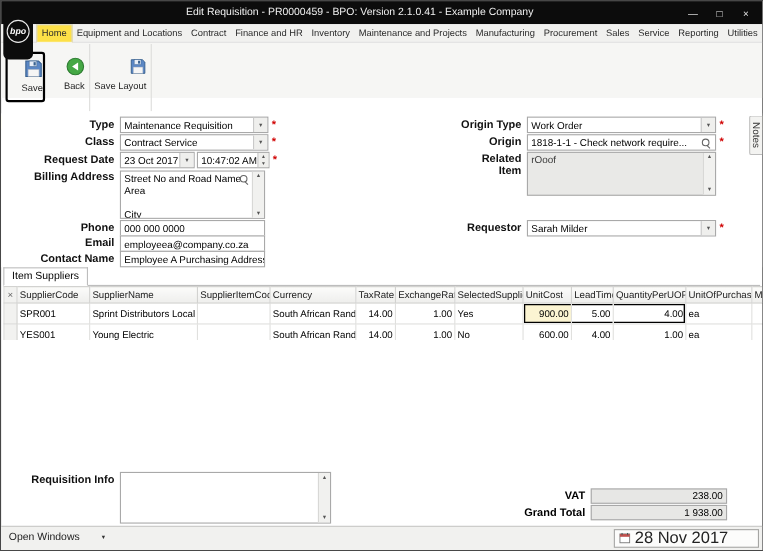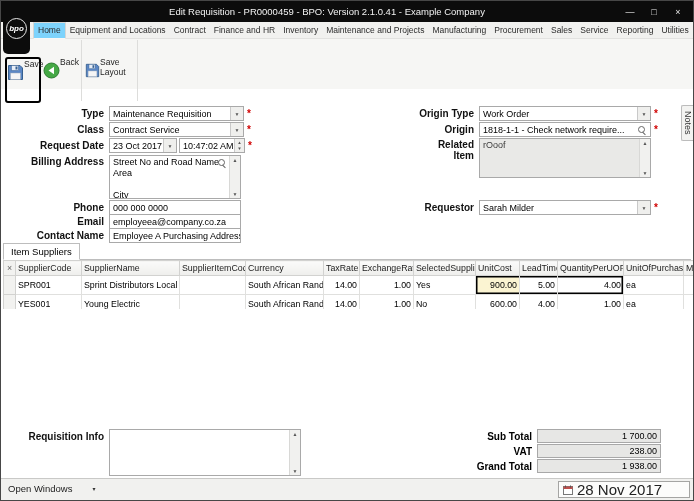--- a/index.html
+++ b/index.html
@@ -11,28 +11,28 @@
   .title-text { position: absolute; left: 40px; right: 80px; top: 0; height: 21px; line-height: 21px; text-align: center; font-size: 9.5px; color: #f2f2f2; white-space: nowrap; overflow: hidden; }
   .win-controls { position: absolute; right: 3px; top: 0; height: 21px; display: flex; align-items: center; }
   .win-btn { width: 24px; height: 17px; display: flex; align-items: center; justify-content: center; font-size: 9px; color: #e6e6e6; cursor: default; }
 
   .logo { position: absolute; left: 2px; top: 1px; width: 27px; height: 52px; background: #0c0c0c; border-radius: 0 0 5px 5px; display: flex; align-items: center; justify-content: center; z-index: 6; }
   .logo-circle { width: 21px; height: 21px; border: 1px solid #e8e8e8; border-radius: 50%; color: #fff; font-size: 8px; font-style: italic; font-weight: bold; display: flex; align-items: center; justify-content: center; }
 
   
   .tabrow { position: absolute; top: 21px; left: 0; right: 0; height: 17px; background: #f1f1ef; border-bottom: 1px solid #e2e2e0; display: flex; align-items: flex-end; padding-left: 32px; }
   .rtab { font-size: 8.5px; color: #2b2b2b; padding: 2px 4px; line-height: 11px; white-space: nowrap; }
-  .rtab.active { background: #7dd3fc; border: 1px solid #d6d6d4; border-bottom: 1px solid #f8f8f6; margin-bottom: -1px; }
+  .rtab.active { background: #fde047; border: 1px solid #d6d6d4; border-bottom: 1px solid #f8f8f6; margin-bottom: -1px; }
 
   
   .ribbon { position: absolute; top: 38px; left: 0; right: 0; height: 50px; background: #f6f6f4; }
   .ribbon-grouplabels { position: absolute; top: 104px; left: 0; right: 0; height: 13px; background: #fef9c3; border-bottom: 1px solid #d4d4d2; }
   .grouplabel { position: absolute; top: 1px; font-size: 8px; color: #8a8a8a; text-align: center; }
   .gsep { position: absolute; top: 39px; width: 1px; height: 61px; background: #dddddb; }
-  .rbtn { position: absolute; top: 18px; height: 46px; display: flex; align-items: flex-start; font-size: 8.5px; color: #1f1f1f; cursor: default; }
+  .rbtn { position: absolute; top: 8px; height: 46px; display: flex; flex-direction: column; align-items: flex-end; font-size: 8.5px; color: #1f1f1f; cursor: default; }
   .rbtn .ricon { height: 21px; display: flex; align-items: center; margin-top: 3px; margin-bottom: 2px; }
   .rbtn.save { left: 4px; width: 36px; border: 2px solid #000; border-radius: 3px; }
   .rbtn.back { left: 42px; width: 34px; }
   .rbtn.savelayout { left: 84px; width: 48px; }
 
   
   .formarea { position: absolute; top: 102px; left: 0; right: 0; height: 140px; background: #fff; }
   .frow { position: absolute; display: flex; align-items: center; }
   .flabel { font-size: 10px; font-weight: bold; color: #111; text-align: right; padding-right: 5px; }
   .lw { width: 108px; }
@@ -338,24 +338,20 @@
     <div class="flabel lw" style="padding-top:2px">Requisition Info</div>
     <div class="ta" style="width:192px;height:47px">
       <span class="ta-text"></span>
       <span class="vscroll">
           <span>▲</span>
           <span>▼</span>
         </span>
     </div>
   </div>
 
-  <div class="trow" style="top:428px">
-    <div class="tlabel">Sub Total</div>
-    <div class="tfield">1 700.00</div>
-  </div>
   <div class="trow" style="top:443px">
     <div class="tlabel">VAT</div>
     <div class="tfield">238.00</div>
   </div>
   <div class="trow" style="top:458px">
     <div class="tlabel">Grand Total</div>
     <div class="tfield">1 938.00</div>
   </div>
 
   <div class="statusbar">

